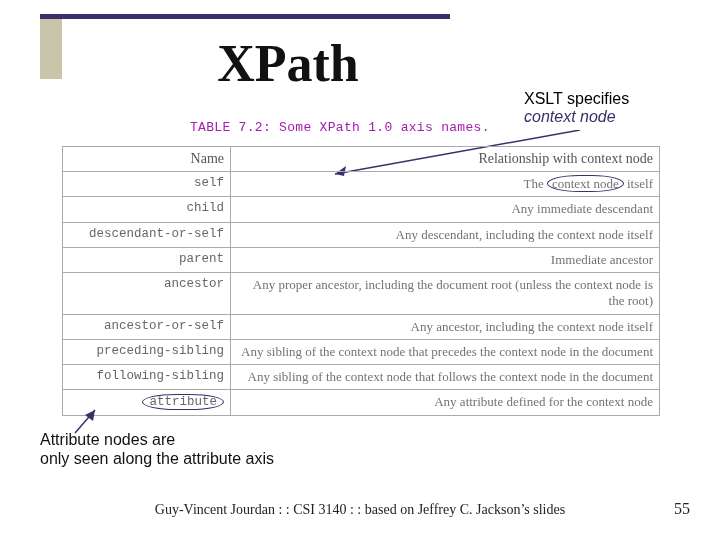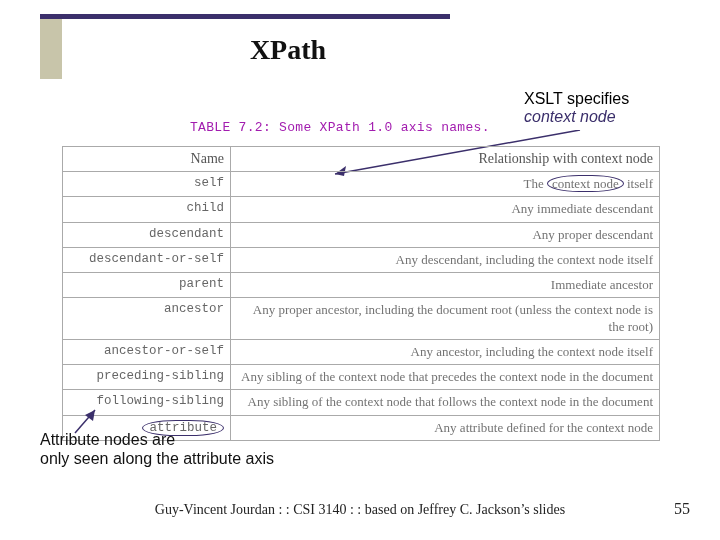--- a/index.html
+++ b/index.html
@@ -26,21 +26,21 @@
     width: 22px;
     height: 60px;
     background: #c8c5aa;
   }
   .title {
     position: absolute;
     top: 34px;
     left: 0;
     width: 576px;
     text-align: center;
-    font-size: 28px;
+    font-size: 52px;
     color: #111;
   }
   .annot-top {
     position: absolute;
     top: 90px;
     left: 524px;
     font-family: Arial, sans-serif;
     font-size: 16px;
     line-height: 1.15;
   }
@@ -176,24 +176,20 @@
         <td class="name">self</td>
         <td class="rel">
           <span>The </span><span class="oval-inline">context node</span><span> itself</span>
         </td>
       </tr>
       <tr>
         <td class="name">child</td>
         <td class="rel">Any immediate descendant</td>
       </tr>
       <tr>
-        <td class="name">descendant</td>
-        <td class="rel">Any proper descendant</td>
-      </tr>
-      <tr>
         <td class="name">descendant-or-self</td>
         <td class="rel">Any descendant, including the context node itself</td>
       </tr>
       <tr>
         <td class="name">parent</td>
         <td class="rel">Immediate ancestor</td>
       </tr>
       <tr>
         <td class="name">ancestor</td>
         <td class="rel">Any proper ancestor, including the document root (unless the context node is the root)</td>

